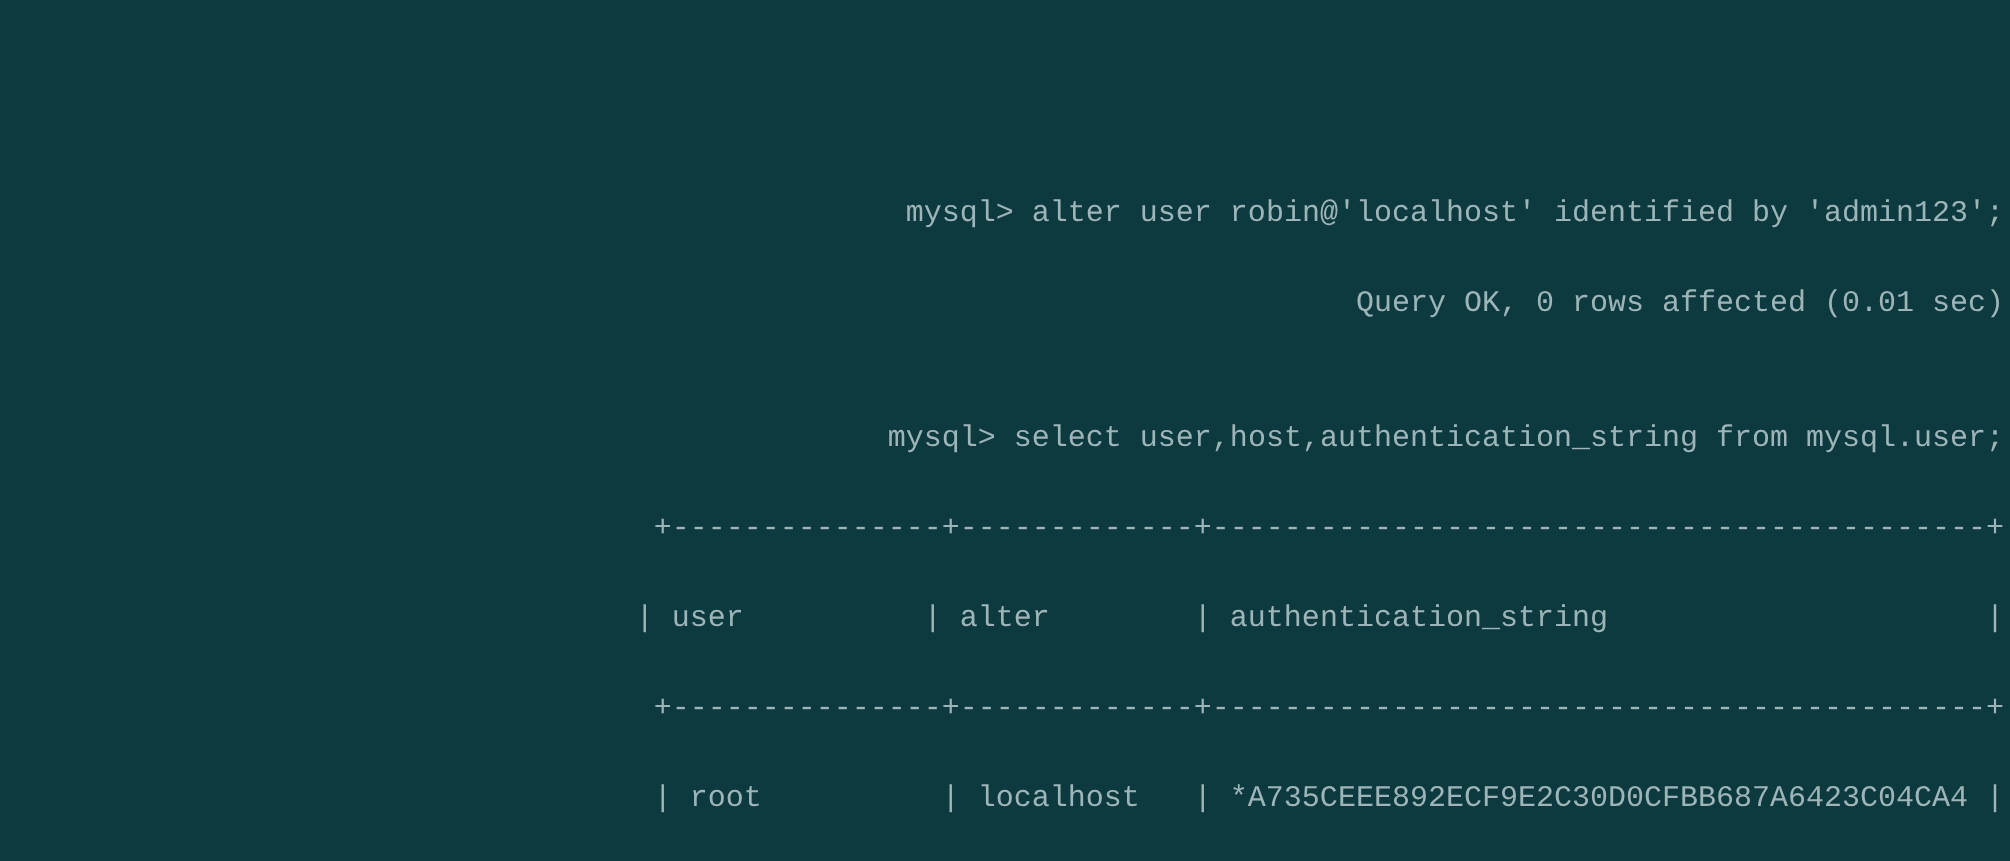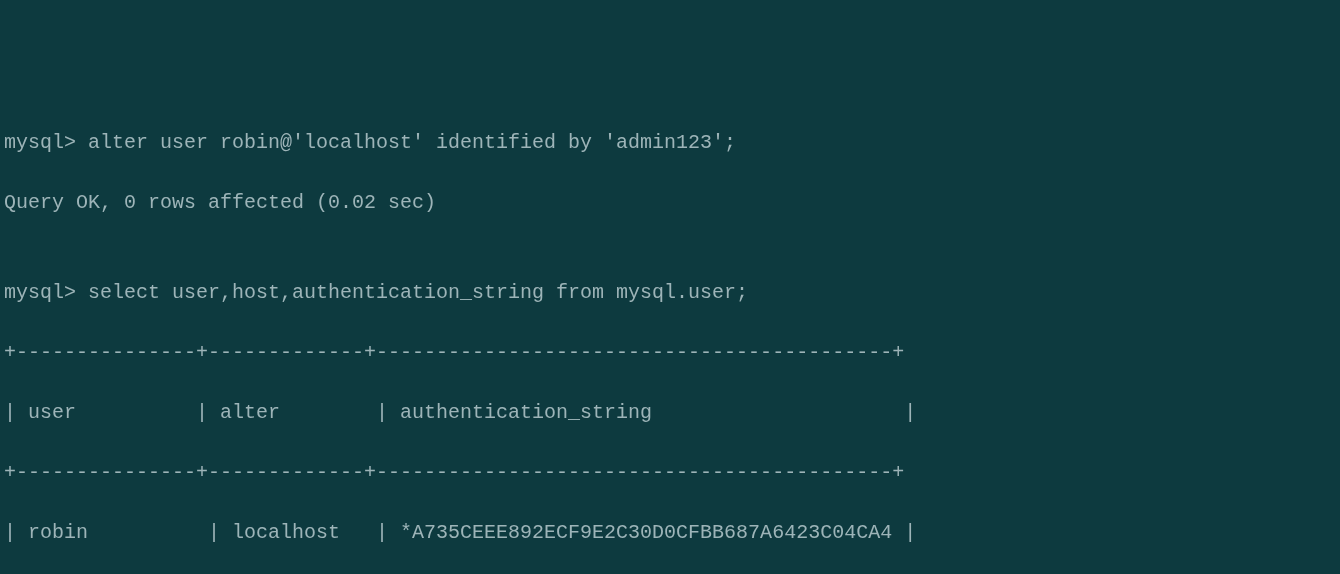--- a/index.html
+++ b/index.html
@@ -14,35 +14,36 @@
       font-size: 20px;
       line-height: 1.5;
       padding: 8px 4px;
       white-space: pre;
       overflow: hidden;
       width: 1340px;
       height: 574px;
     }
     .terminal-line {
       white-space: pre;
+      text-align: right;
     }
   </style>
 </head>
 <body>
 
 
 
 <div class="terminal-line"><span>mysql&gt;</span><span> alter user robin@'localhost' identified by 'admin123';</span></div>
-<div class="terminal-line">Query OK, 0 rows affected (0.02 sec)</div>
+<div class="terminal-line">Query OK, 0 rows affected (0.01 sec)</div>
 <div class="terminal-line"></div>
 <div class="terminal-line"><span>mysql&gt;</span><span> select user,host,authentication_string from mysql.user;</span></div>
 <div class="terminal-line">+---------------+-------------+-------------------------------------------+</div>
 <div class="terminal-line">| user          | alter        | authentication_string                     |</div>
 <div class="terminal-line">+---------------+-------------+-------------------------------------------+</div>
-<div class="terminal-line">| robin          | localhost   | *A735CEEE892ECF9E2C30D0CFBB687A6423C04CA4 |</div>
+<div class="terminal-line">| root          | localhost   | *A735CEEE892ECF9E2C30D0CFBB687A6423C04CA4 |</div>
 
 
 
 
 
 
 
 <div class="terminal-line"></div>
 
 

